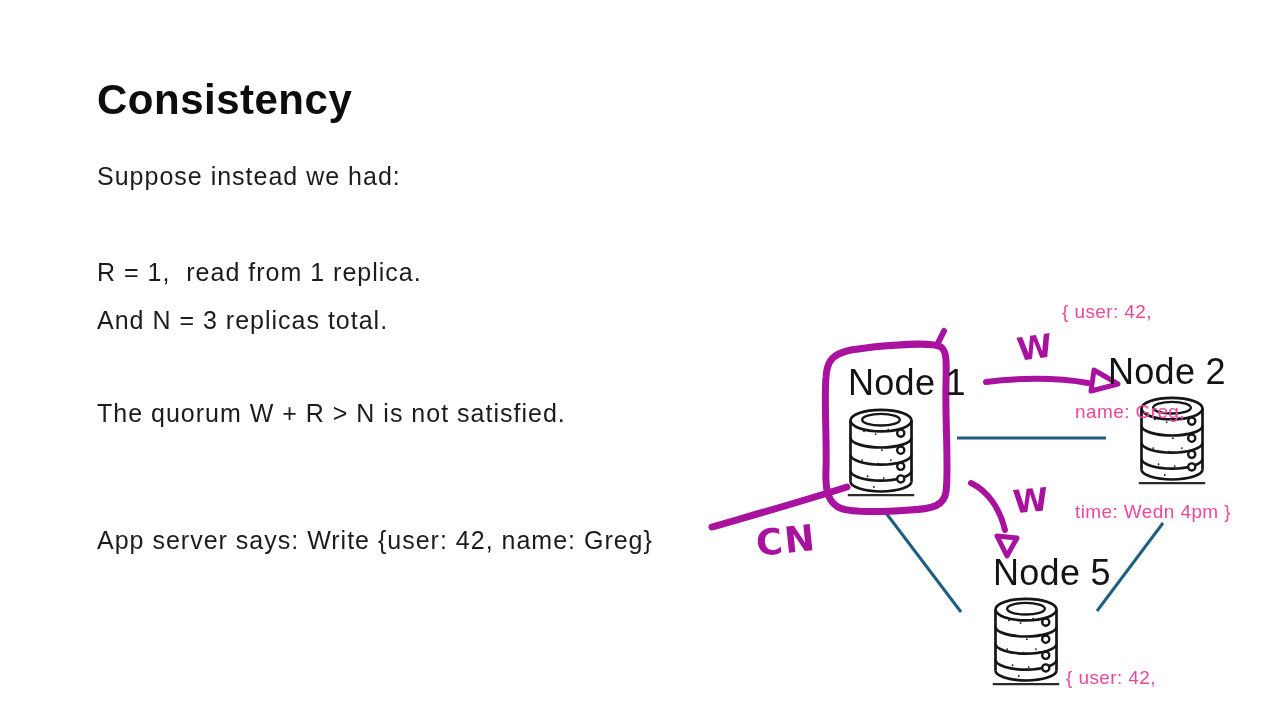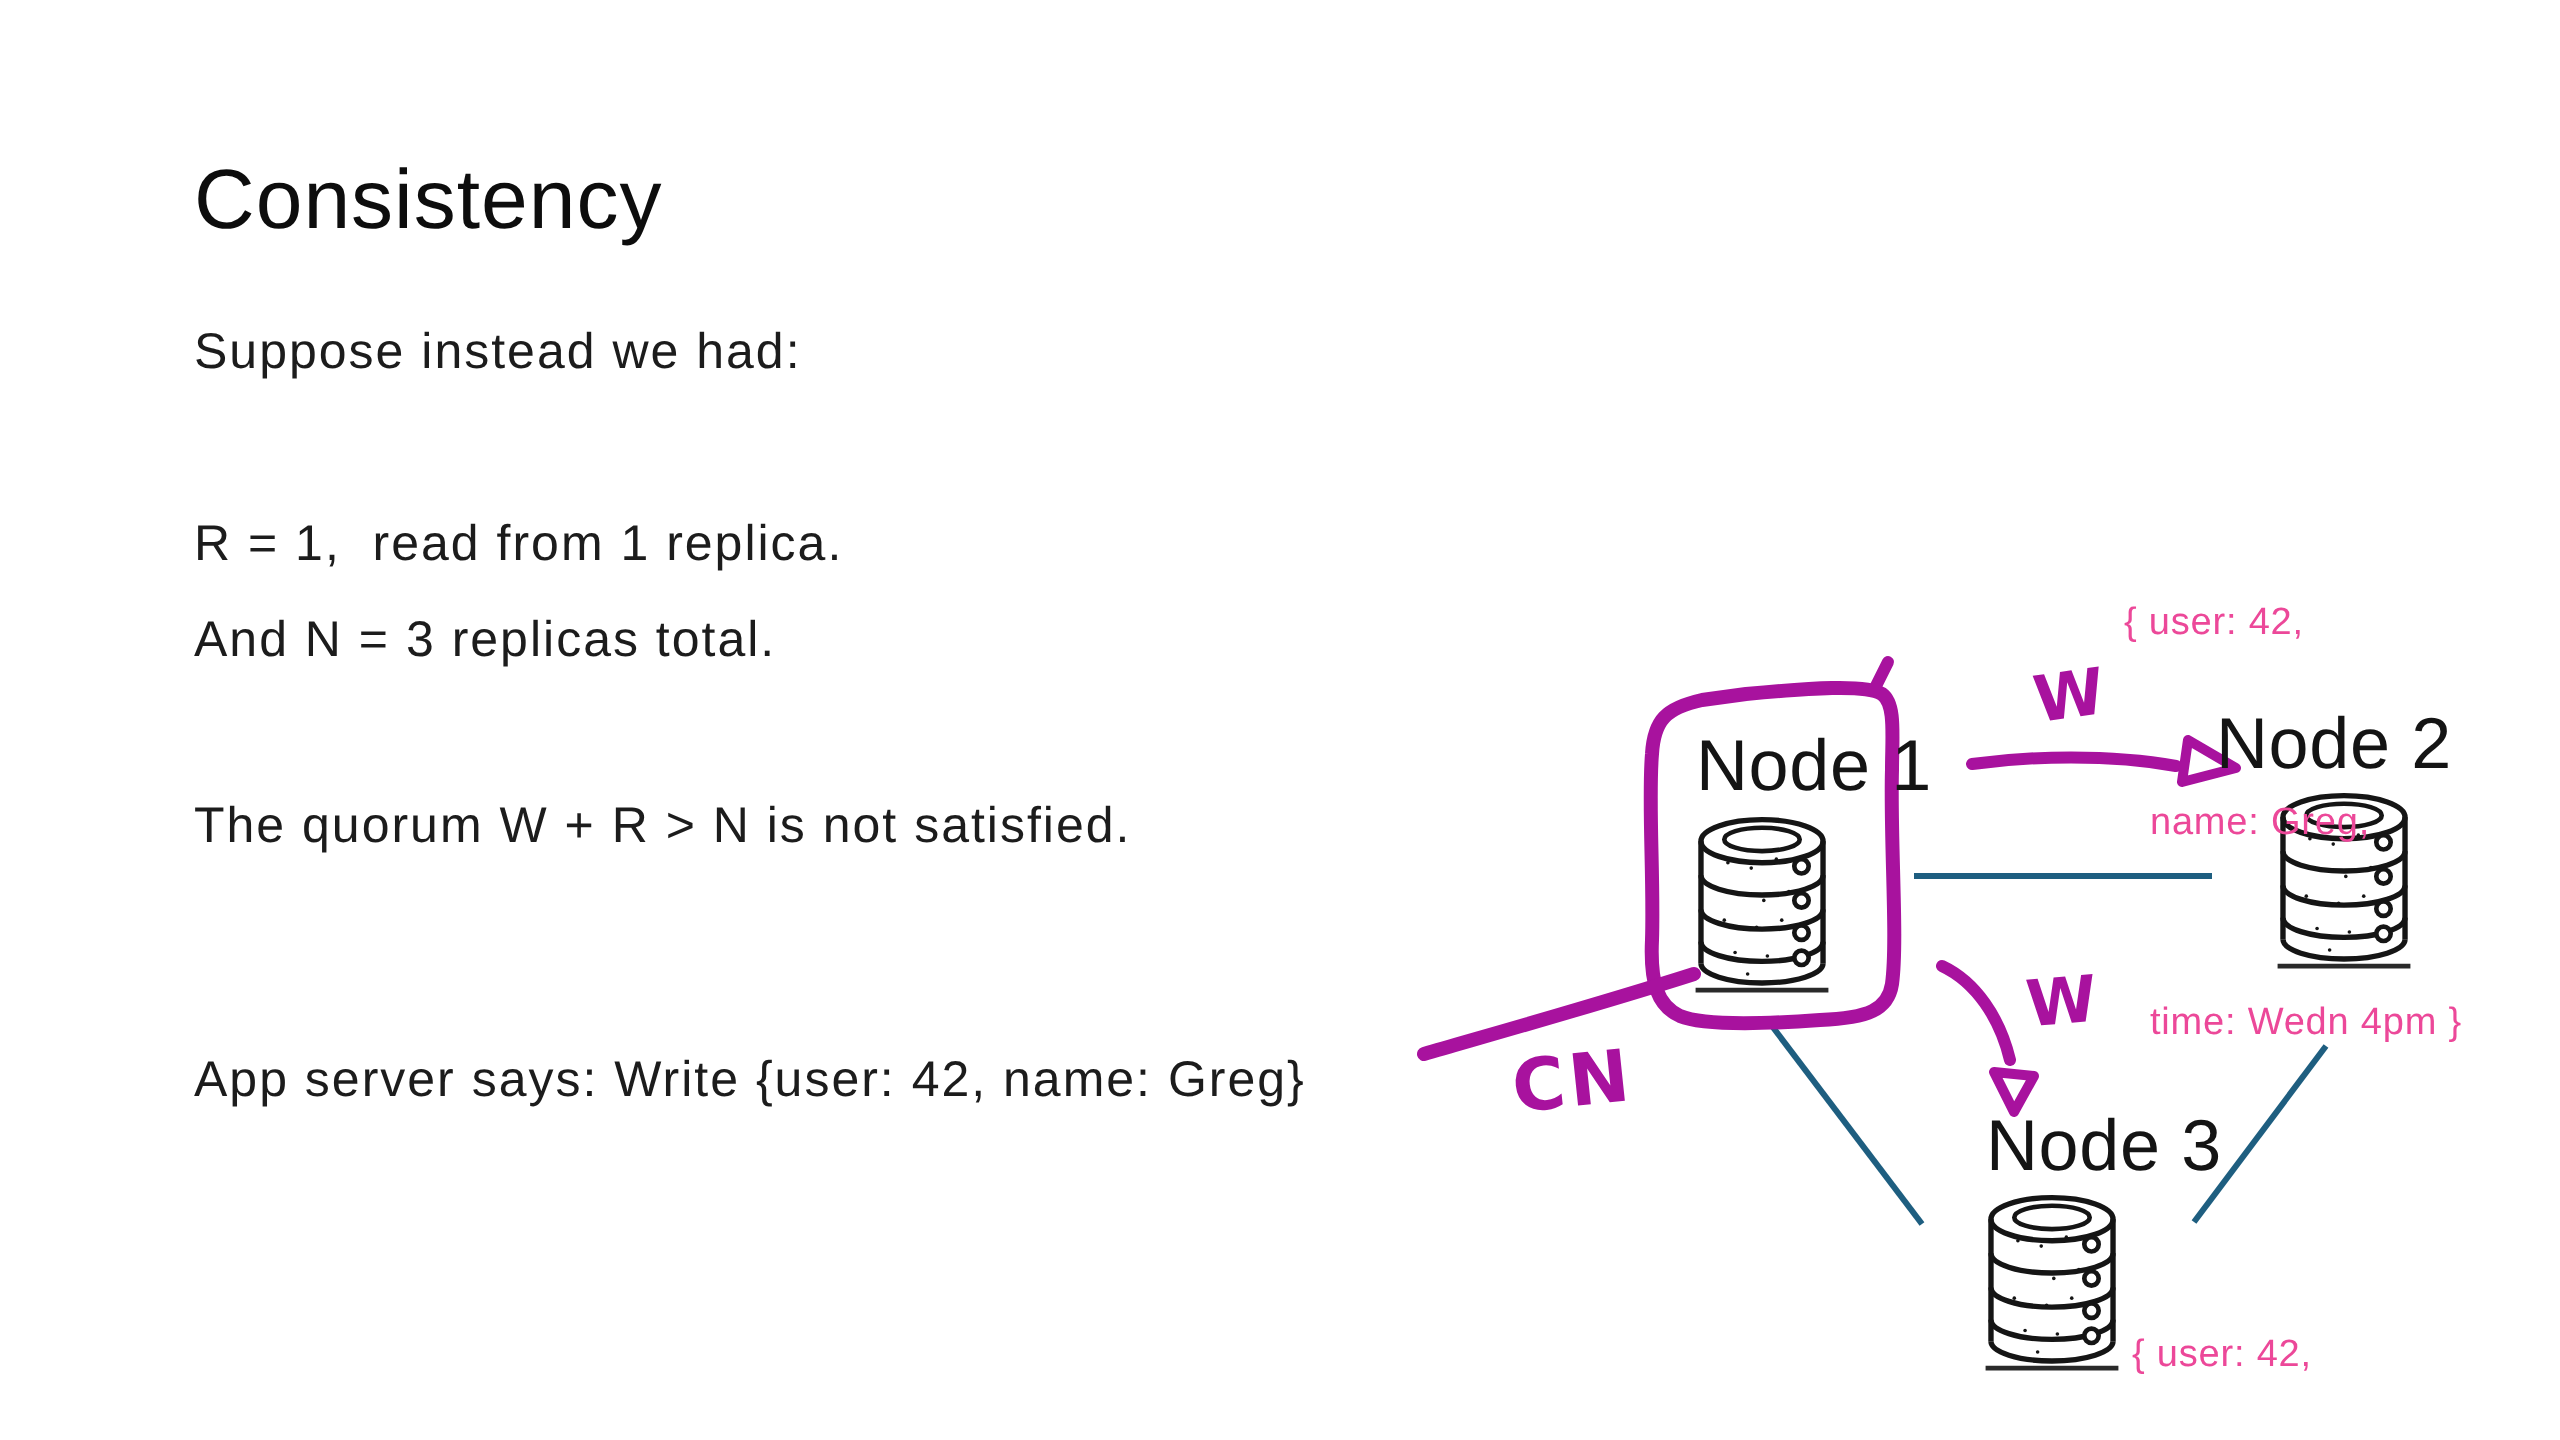--- a/index.html
+++ b/index.html
@@ -2,21 +2,21 @@
 <html><head>
 <meta charset="utf-8">
 <style>
   html,body { margin:0; padding:0; background:#888; }
   .slide {
     position:relative; width:1280px; height:720px; background:#ffffff;
     overflow:hidden; font-family:"Liberation Sans", sans-serif;
   }
   .title {
     position:absolute; left:97px; top:76px; margin:0;
-    font-size:42px; font-weight:400; color:#0d0d0d; letter-spacing:0.5px;
+    font-size:42px; font-weight:700; color:#0d0d0d; letter-spacing:0.5px;
   }
   .body-line {
     position:absolute; left:97px; font-size:25px; color:#1c1c1c;
     letter-spacing:1px; white-space:pre;text-align:center;
   }
   .node-label {
     position:absolute; font-size:36px; color:#141414; letter-spacing:0.3px;
     white-space:pre;
   }
   .record {
@@ -101,21 +101,21 @@
       <path stroke-width="7" d="M712,527 C750,516 800,502 847,487"></path>
     </g>
 
     <text class="marker-text" x="1017" y="359" font-size="32" transform="rotate(-8 1033 348)">W</text>
     <text class="marker-text" x="1013" y="512" font-size="32" transform="rotate(-5 1028 500)">W</text>
     <text class="marker-text" x="756" y="553" font-size="36" letter-spacing="2" transform="rotate(-6 786 540)">CN</text>
   </svg>
 
   <div class="node-label" style="left:848px;top:362px">Node 1</div>
   <div class="node-label" style="left:1108px;top:351px">Node 2</div>
-  <div class="node-label" style="left:993px;top:552px">Node 3</div>
+  <div class="node-label" style="left:993px;top:552px">Node 5</div>
 
   <div class="record" style="left:1062px;top:242px">
     <div>{ user: 42,</div>
     <div class="indent">name: Greg,</div>
     <div class="indent">time: Wedn 4pm }</div>
   </div>
 
   <div class="record" style="left:1066px;top:608px">
     <div>{ user: 42,</div>
     

